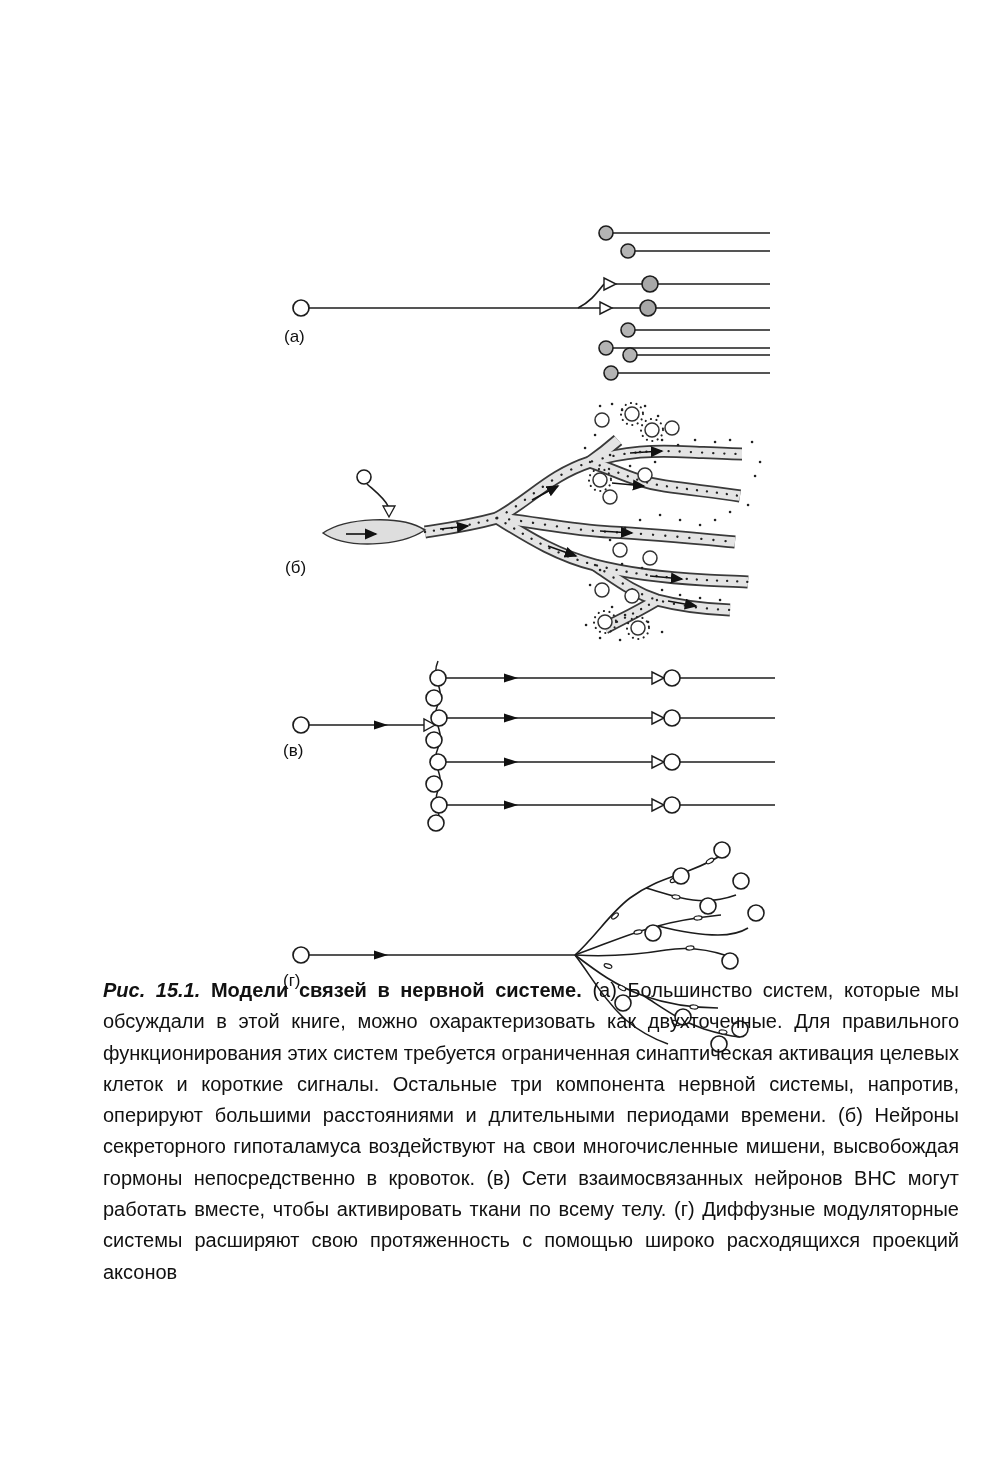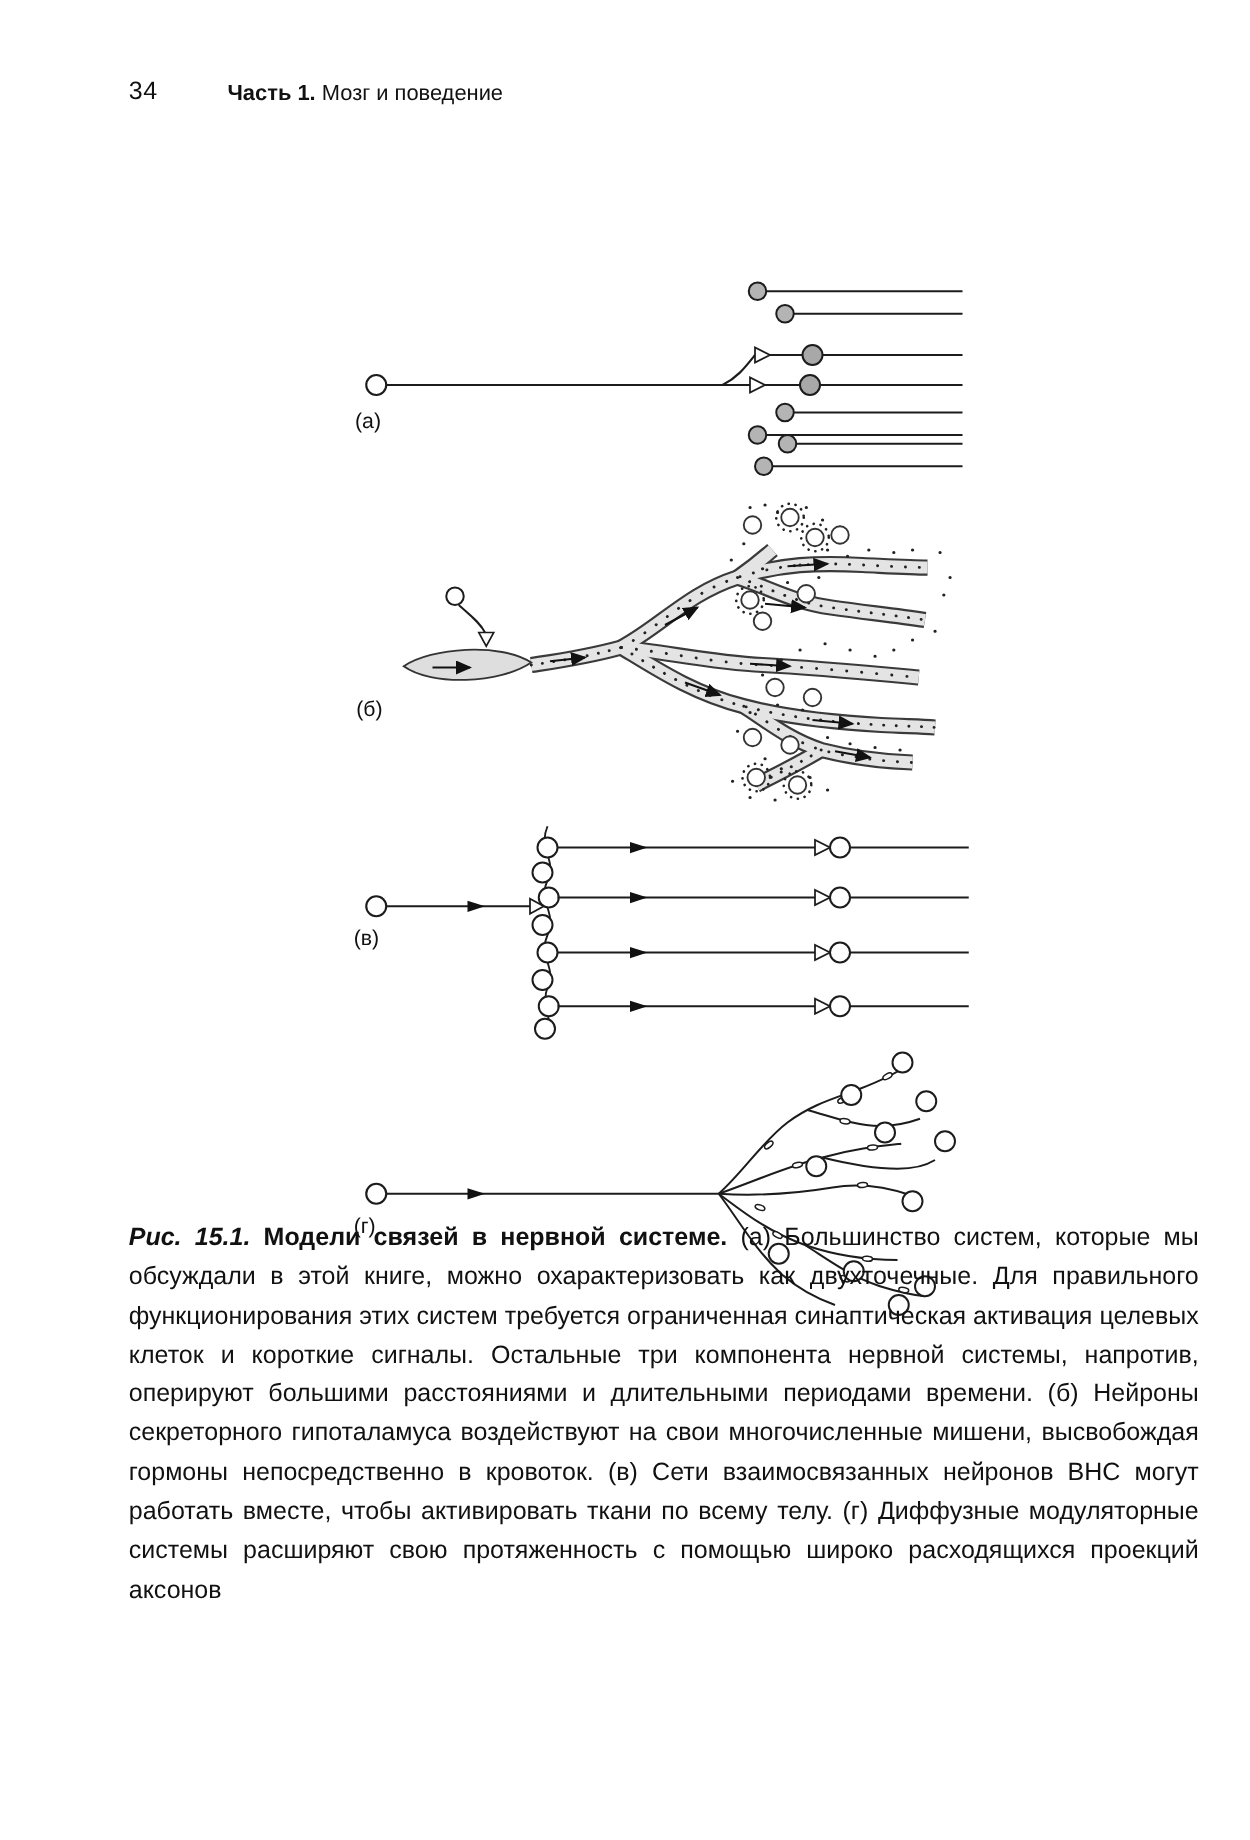--- a/index.html
+++ b/index.html
@@ -24,24 +24,20 @@
     font-size:20px;line-height:1.565;text-align:justify;
   }
   .cap-lead{font-weight:bold;font-style:italic;}
   .cap-title{font-weight:bold;}
 </style>
 </head>
 <body>
 
 <div class="page">
 
-  <div class="header">
-    <span class="pagenum">34</span>
-    <span class="part"><b>Часть 1.</b> <span>Мозг и поведение</span></span>
-  </div>
 
   <div class="figure-area">
 
     <svg class="dsvg" style="left:278px;top:118px" width="505" height="175" viewBox="0 0 505 175">
       <g stroke="#1c1c1c" stroke-width="1.7" fill="none">
         <line x1="31" y1="90" x2="322" y2="90"></line>
         <path d="M300,90 C312,84 318,76 326,66"></path>
       </g>
       <circle cx="23" cy="90" r="8" fill="#fff" stroke="#1c1c1c" stroke-width="1.7"></circle>
 

